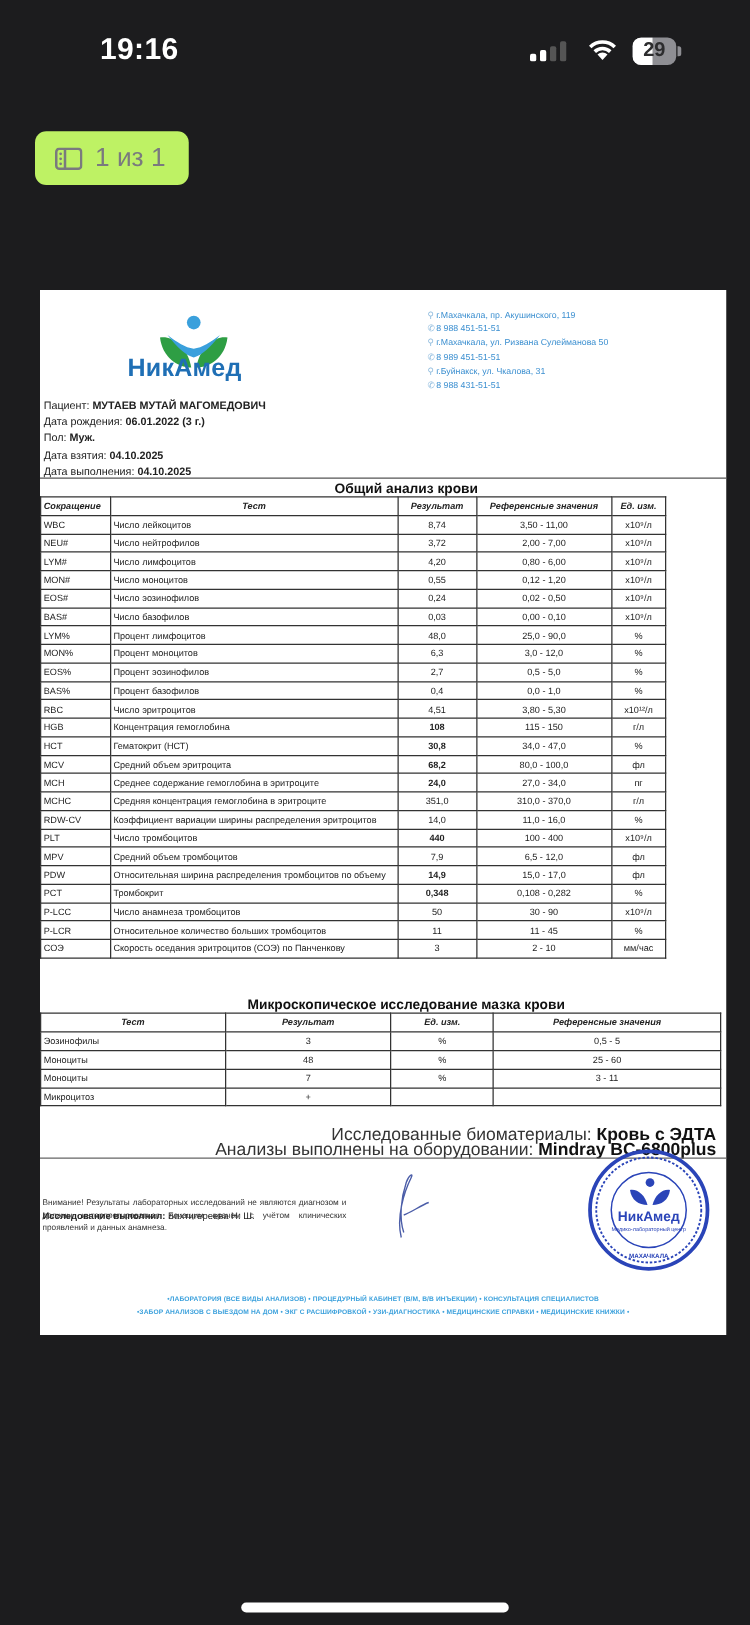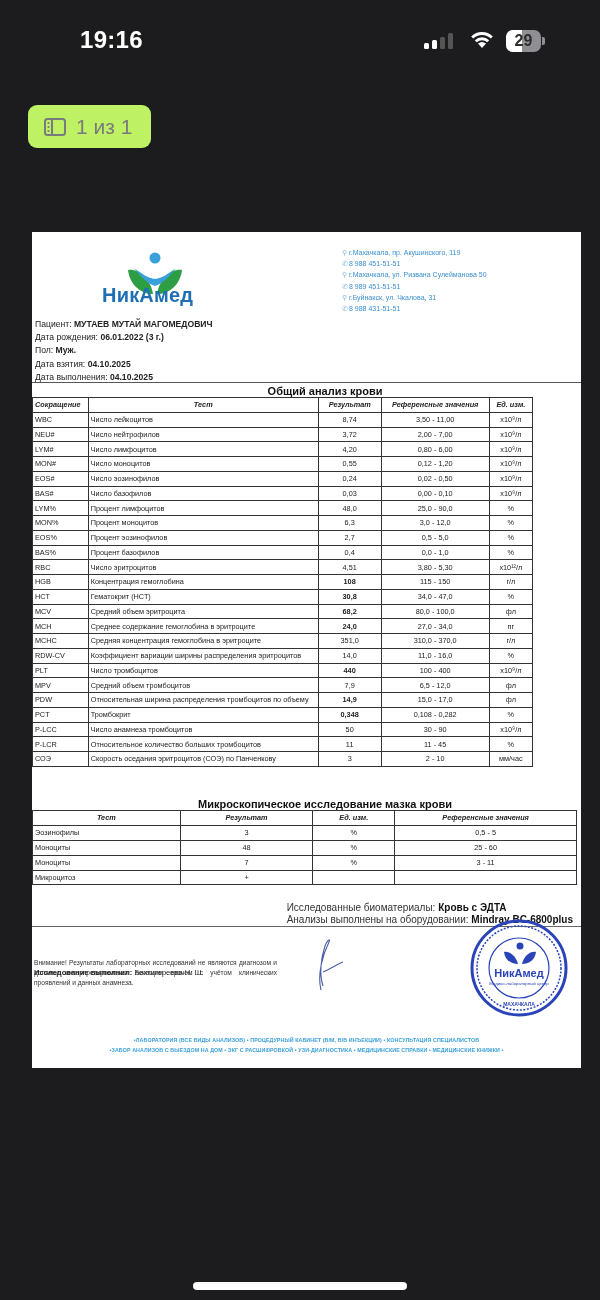--- a/index.html
+++ b/index.html
@@ -42,21 +42,21 @@
   table.cbc th.left { text-align: left; }
   table.cbc td.c { text-align: center; }
   table.cbc td.b { font-weight: 700; }
 
   table.micro { position: absolute; left: 0; top: 578px; width: 545px; border-collapse: collapse; font-size: 7.3px; color: #222; }
   table.micro th, table.micro td { border: 1px solid #333; height: 14.9px; padding: 0 2px; white-space: nowrap; }
   table.micro th { font-style: italic; font-weight: 700; text-align: center; }
   table.micro td.c { text-align: center; }
   table.micro td.b { font-weight: 700; }
 
-  .biomat { position: absolute; right: 8px; top: 670px; font-size: 10px; line-height: 11.8px; color: #333; }
+  .biomat { position: absolute; right: 8px; top: 670px; font-size: 14px; line-height: 11.8px; color: #333; text-align: right; }
   .biomat b { color: #111; }
 
   .performer { position: absolute; left: 2px; top: 696px; font-size: 7.6px; color: #222; margin-top: 40px; }
   .performer b { font-weight: 700; }
   .notice { position: absolute; left: 2px; top: 726px; width: 243px; font-size: 6.6px; line-height: 10px; color: #333; text-align: justify; }
   .signature { position: absolute; left: 275px; top: 702px; width: 40px; height: 60px; }
   .stamp { position: absolute; left: 436px; top: 686px; width: 102px; height: 100px; }
 
   .services { position: absolute; left: 0; top: 803px; width: 549px; text-align: center; font-size: 5.3px; line-height: 10px; font-weight: 700; color: #3aa0dc; letter-spacing: 0.1px; }
 

